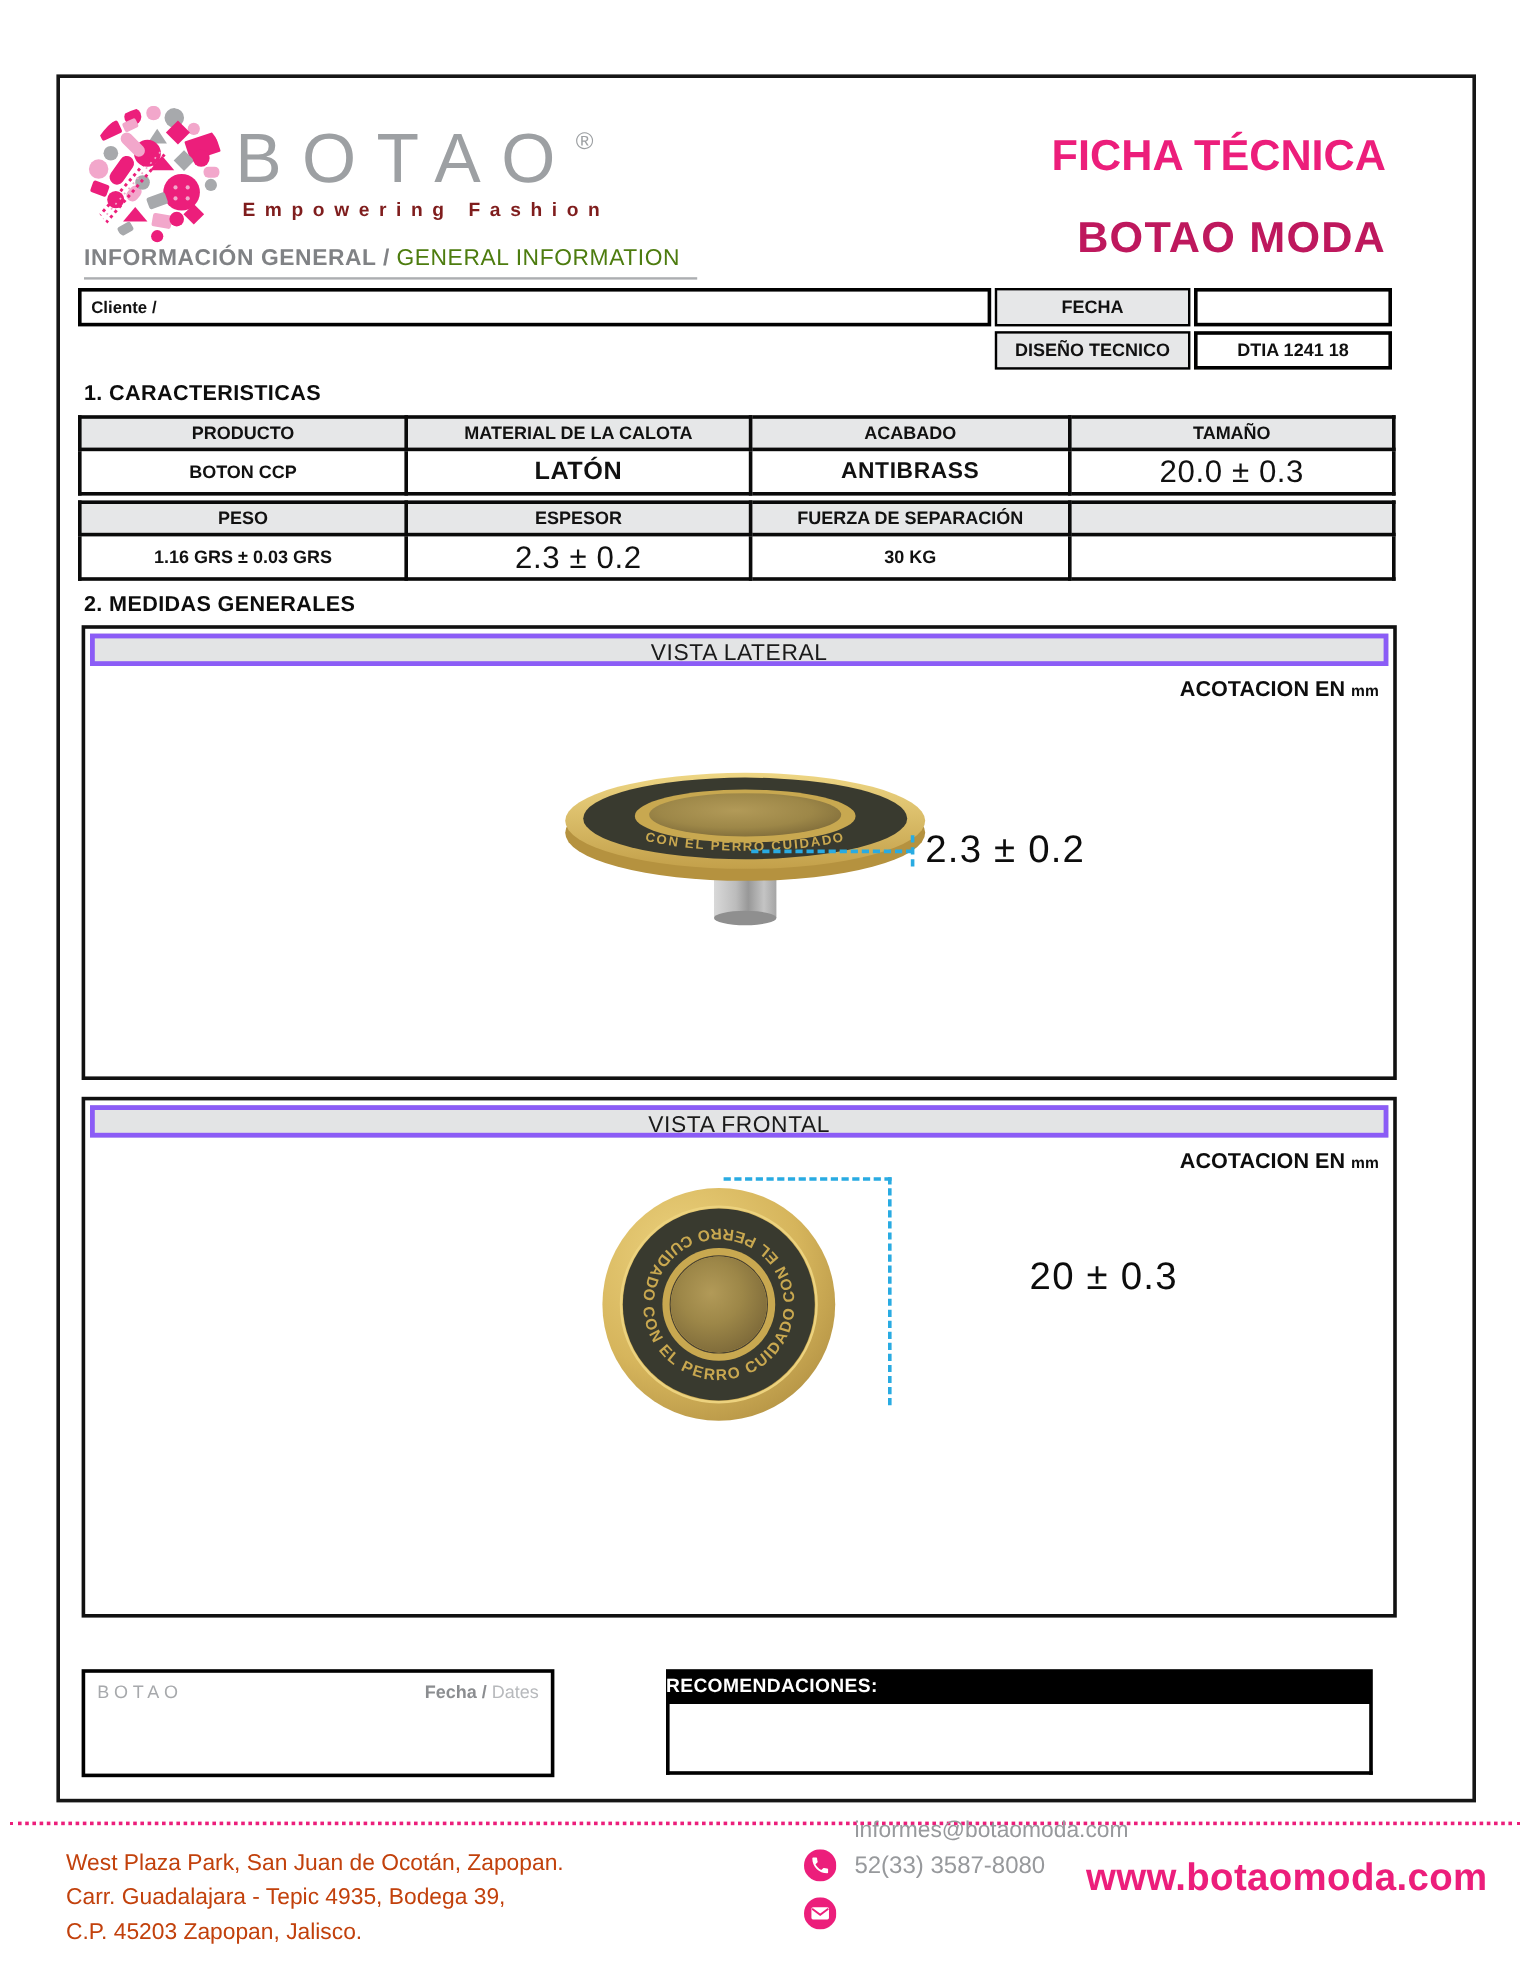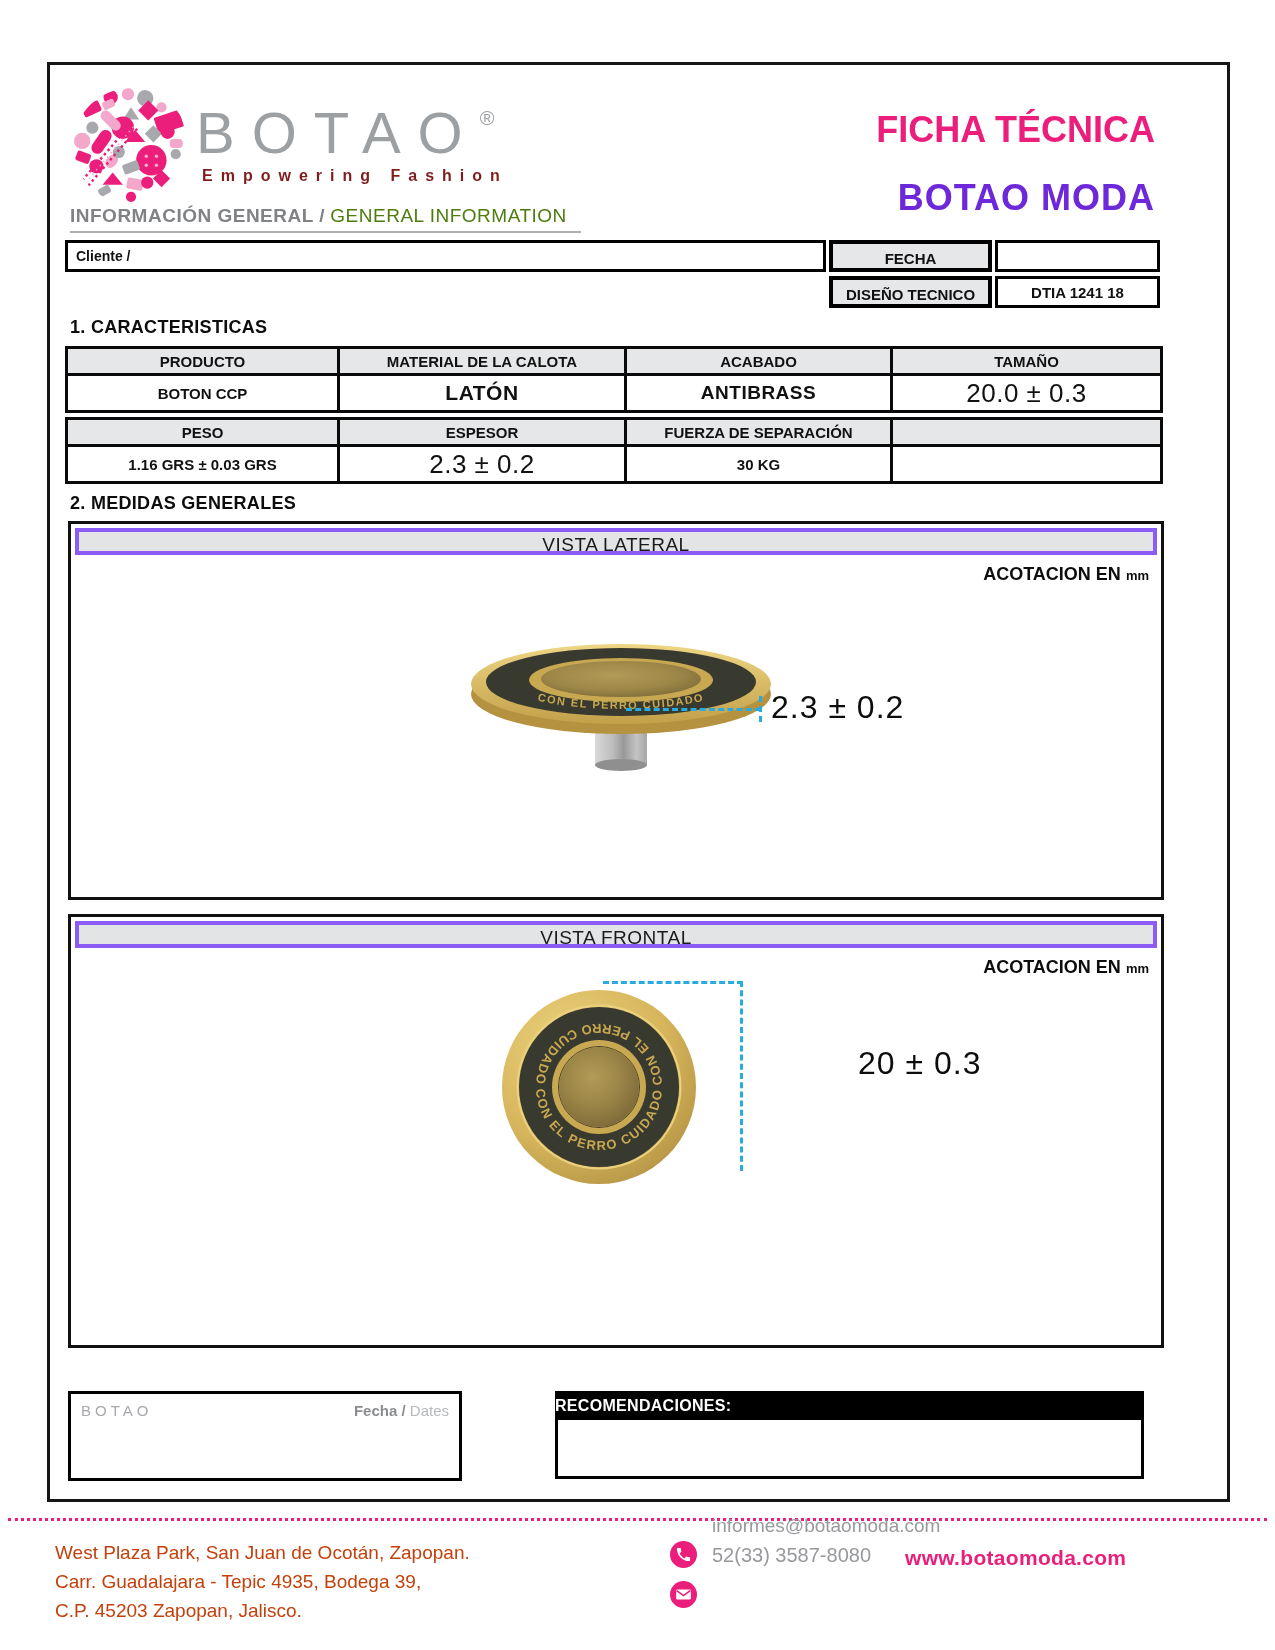--- a/index.html
+++ b/index.html
@@ -13,33 +13,33 @@
   
   .logo-svg { position:absolute; left:20px; top:20px; width:122px; height:122px; }
   .brand-word { position:absolute; left:146px; top:34px; font-size:58px; letter-spacing:17px;
                 color:#9DA0A3; font-weight:400; }
   .brand-reg { font-size:20px; vertical-align:28px; letter-spacing:0; color:#9DA0A3; }
   .brand-tagline { position:absolute; left:152px; top:102px; font-size:16px; font-weight:bold;
                    letter-spacing:8px; color:#7f1d1d; }
   .doc-title { position:absolute; right:72px; top:44px; font-size:36px; font-weight:bold;
                color:#EC1E7B; text-align:right; }
   .doc-subtitle { position:absolute; right:72px; top:112px; font-size:36px; font-weight:bold;
-                  color:#6d28d9; text-align:right; letter-spacing:1px; }
+                  color:#be185d; text-align:right; letter-spacing:1px; }
 
   .info-heading { position:absolute; left:20px; top:140px; font-size:19px; padding-bottom:4px;
                   border-bottom:2px solid #ACAEB1; padding-right:14px; }
   .info-heading .b { font-weight:bold; color:#808285; letter-spacing:0.5px; }
   .info-heading .l { font-weight:400; color:#4d7c0f; letter-spacing:0.5px; }
 
   
   .cell { position:absolute; background:#fff; }
   .cliente-cell { left:15px; top:175px; width:761px; height:32px; border:3px solid #000;
                   font-size:14px; font-weight:bold; padding:5px 0 0 8px; }
   .gray-label-cell { left:779px; width:163px; height:32px; background:#E6E7E8;
-                     border:4px solid #000000; font-size:15px; font-weight:bold;
+                     border:2px solid #000000; font-size:15px; font-weight:bold;
                      text-align:center; line-height:30px; }
   .fecha-label { top:175px; }
   .diseno-label { top:211px; }
   .value-cell { left:945px; width:165px; height:32px; border:3px solid #000;
                 font-size:15px; font-weight:bold; text-align:center; line-height:27px; }
   .fecha-value { top:175px; }
   .diseno-value { top:211px; }
 
   
   .sec-title { position:absolute; left:20px; font-size:18px; font-weight:bold; color:#0d0d0d;
@@ -95,21 +95,21 @@
   
   .foot-dots { position:absolute; left:8px; top:1518px; width:1259px;
                border-top:3px dotted #EC1E7B; }
   .foot-address { position:absolute; left:55px; top:1538px; font-size:19px; line-height:29px;
                   color:#c2410c; }
   .contact-icon { position:absolute; width:27px; height:27px; }
   .phone-icon { left:670px; top:1541px; }
   .mail-icon  { left:670px; top:1581px; }
   .foot-phone { position:absolute; left:712px; top:1544px; font-size:20px; color:#97999C; }
   .foot-email { position:absolute; left:712px; top:1515px; font-size:19px; color:#97999C; }
-  .foot-site  { position:absolute; left:905px; top:1546px; font-size:21px; font-weight:bold;
+  .foot-site  { position:absolute; left:905px; top:1546px; font-size:32px; font-weight:bold;
                 color:#EC1E7B; letter-spacing:0.3px; }
 </style>
 </head>
 <body>
 
 <div class="page">
   <div class="frame">
 
     <svg class="logo-svg" viewBox="0 0 120 120">
       <defs>

